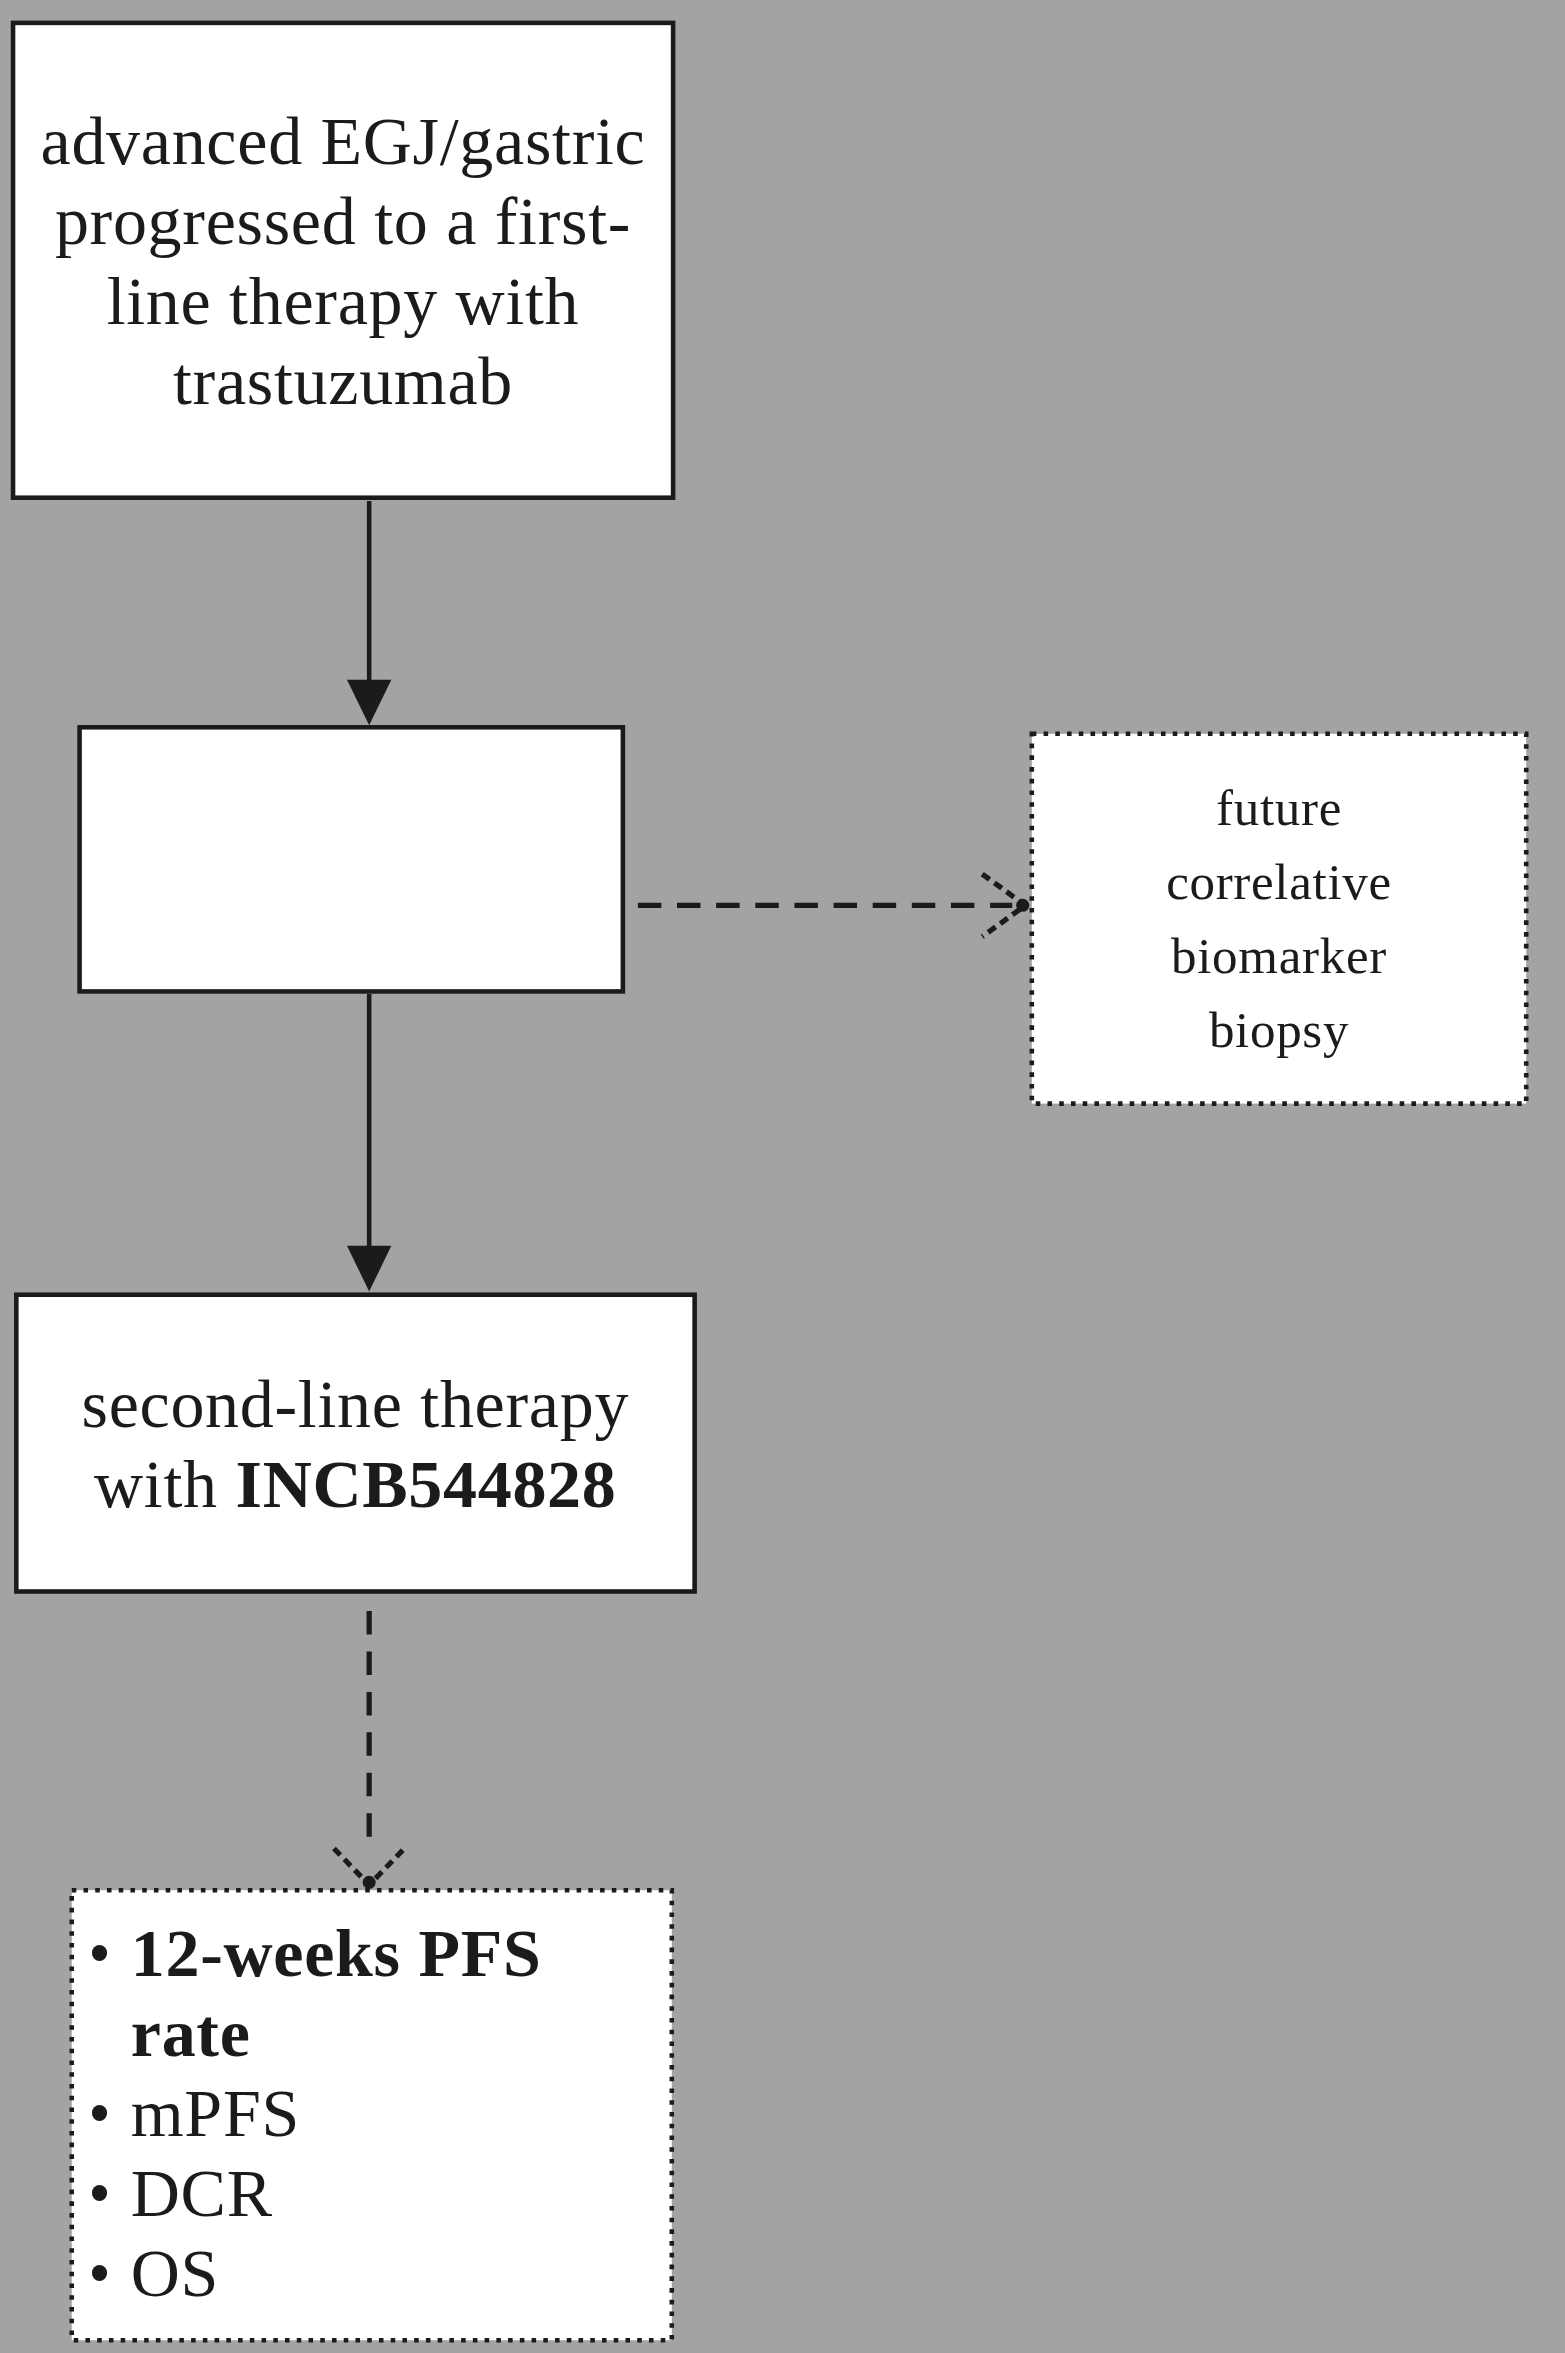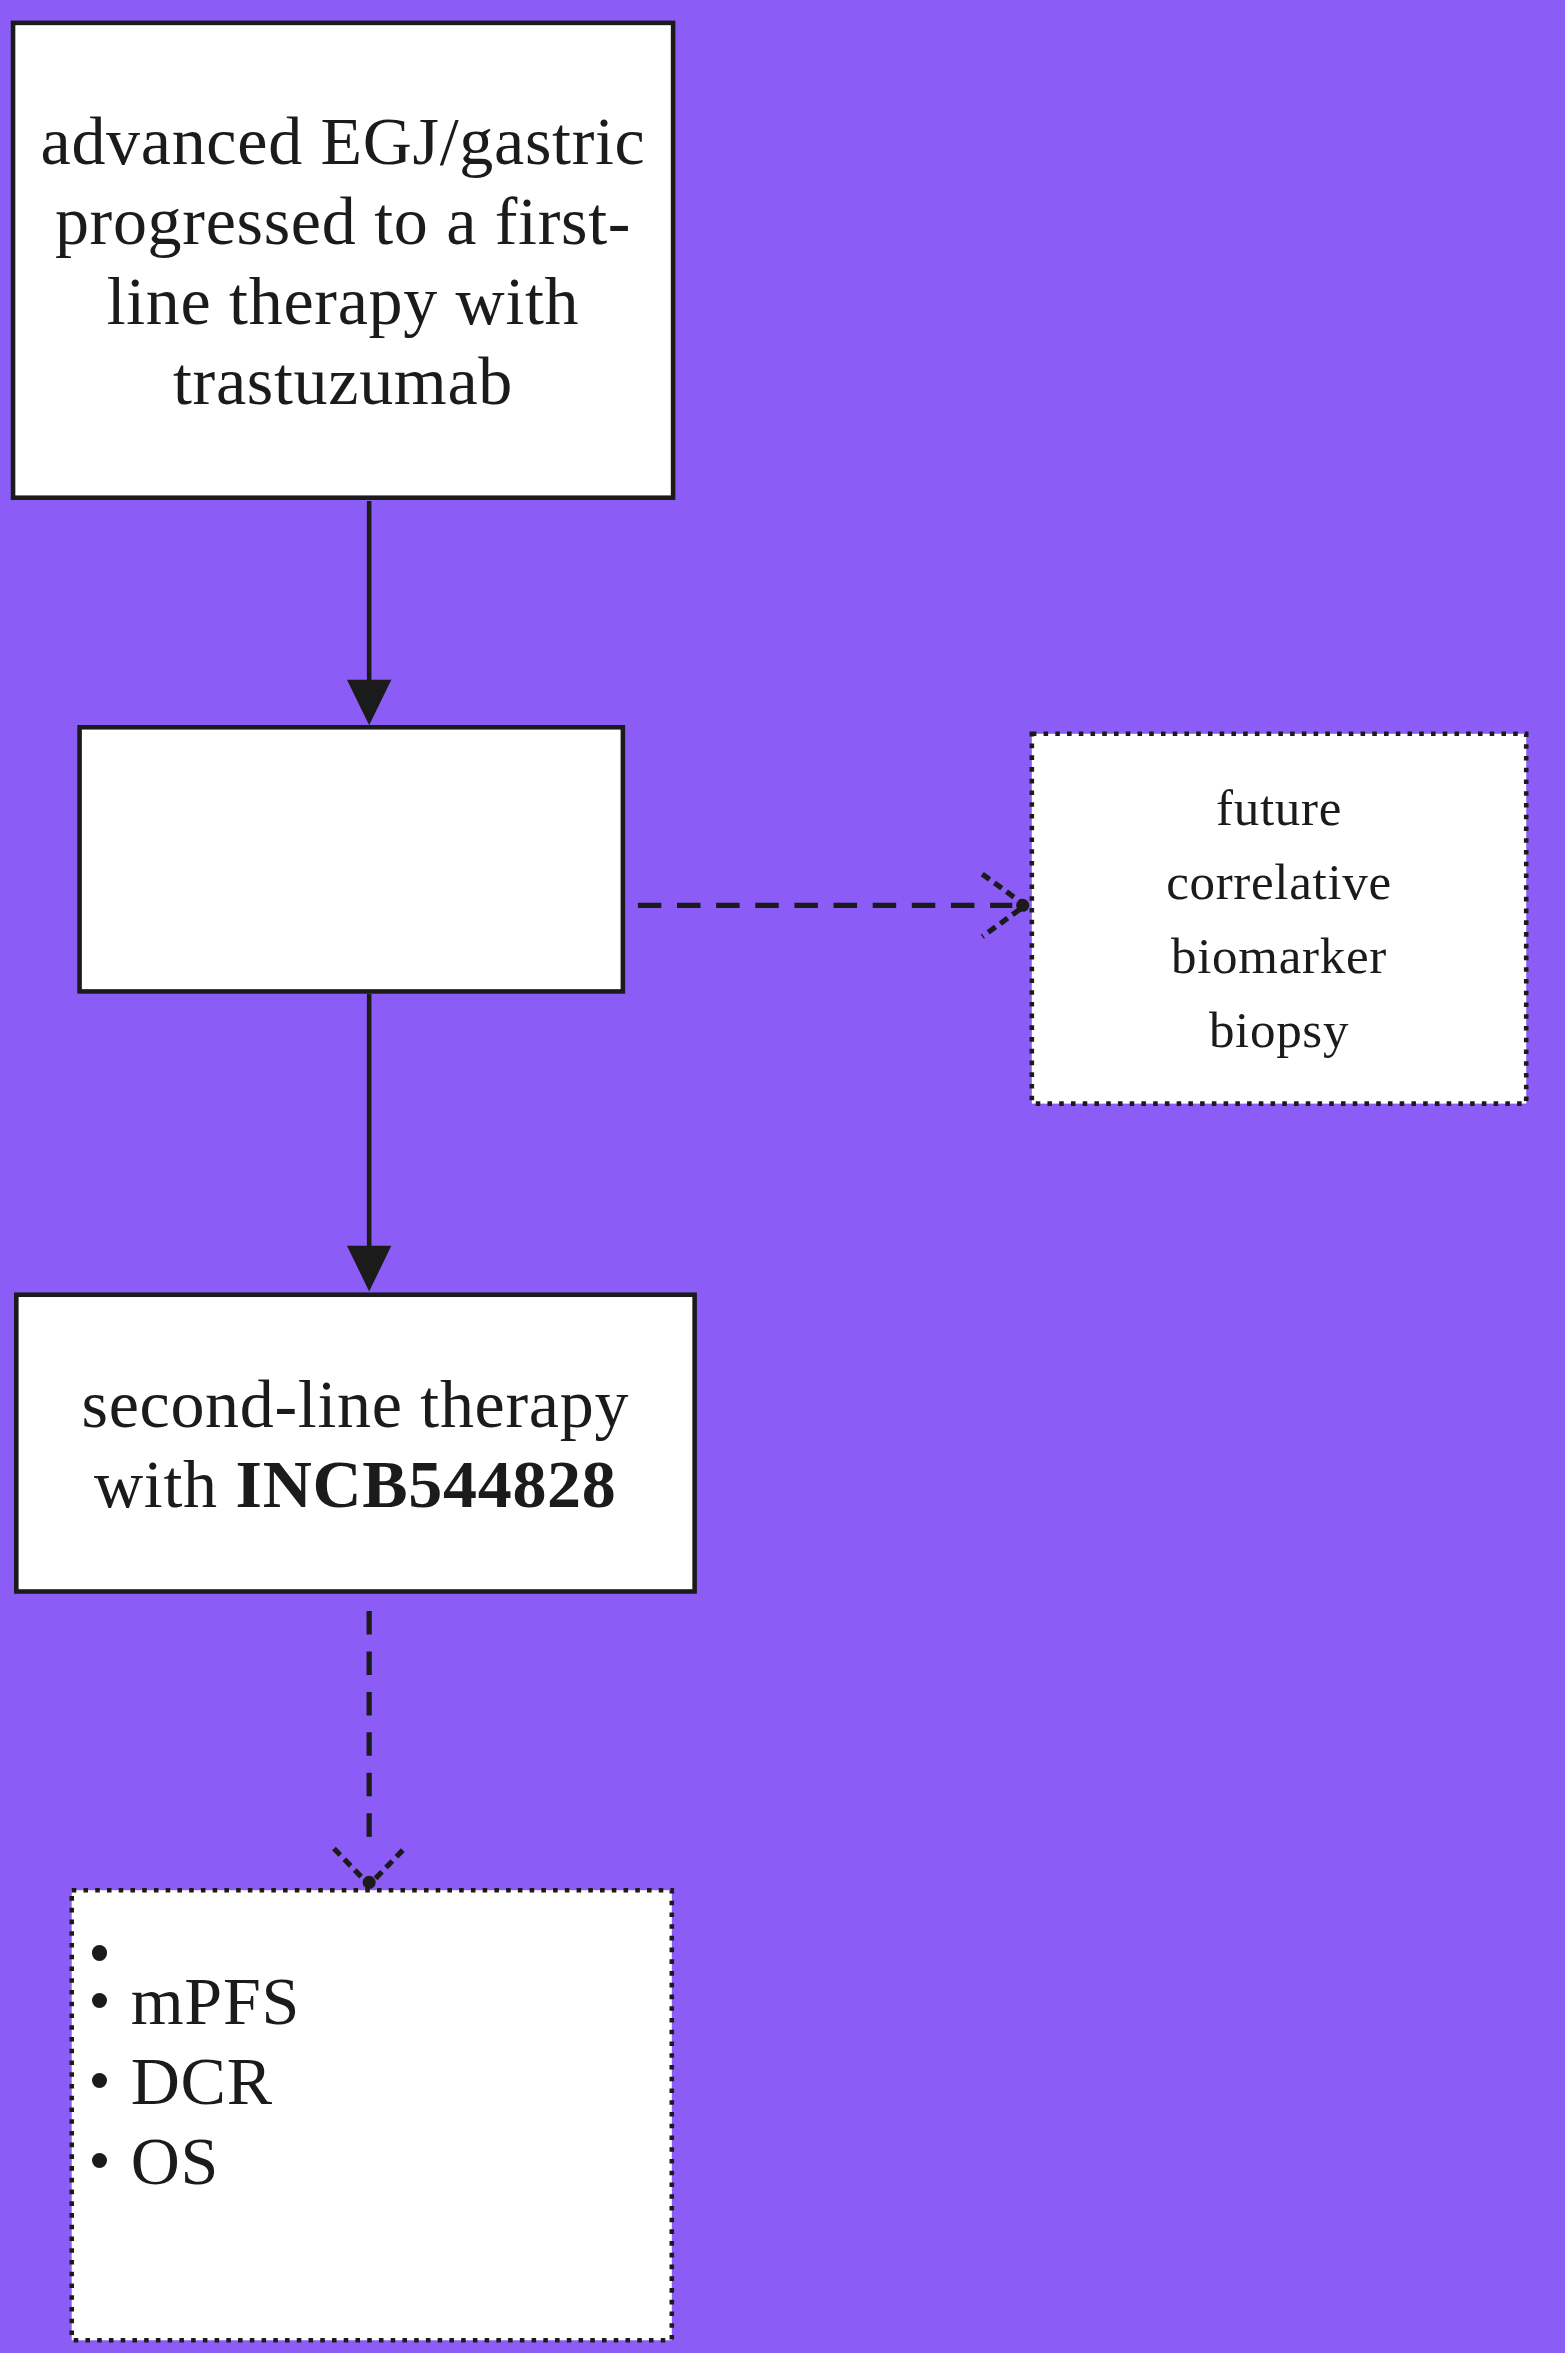--- a/index.html
+++ b/index.html
@@ -4,21 +4,21 @@
 <style>
   html, body {
     margin: 0;
     padding: 0;
     background: #ffffff;
   }
   .canvas {
     position: relative;
     width: 1566px;
     height: 2354px;
-    background: #8b5cf6;
+    background: #a3a3a3;
     font-family: "Liberation Serif", "DejaVu Serif", serif;
     color: #1b1b1b;
     overflow: hidden;
   }
   svg.wires {
     position: absolute;
     left: 0;
     top: 0;
     width: 1566px;
     height: 2354px;
@@ -129,20 +129,24 @@
   <div class="node small-text" style="left:1032px; top:734px; width:494px; height:370px;">
     <span class="tline">future</span>
     <span class="tline">correlative</span>
     <span class="tline">biomarker</span>
     <span class="tline">biopsy</span>
   </div>
 
   <div class="endpoints" style="left:72px; top:1890px; width:600px; height:450px;">
     <div class="erow bold">
       <span class="dot"></span>
+      <span class="etext">
+        <span class="eline">12-weeks PFS</span>
+        <span class="eline">rate</span>
+      </span>
     </div>
     <div class="erow">
       <span class="dot"></span>
       <span class="etext">
         <span class="eline">mPFS</span>
 
       </span>
     </div>
     <div class="erow">
       <span class="dot"></span>

